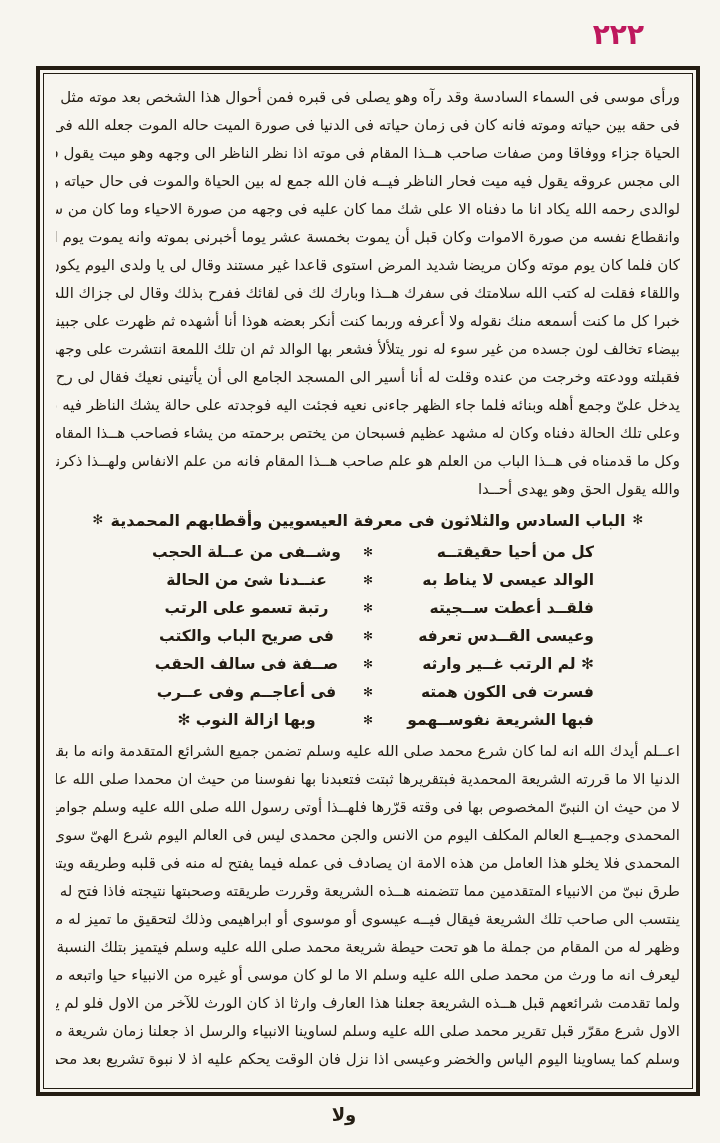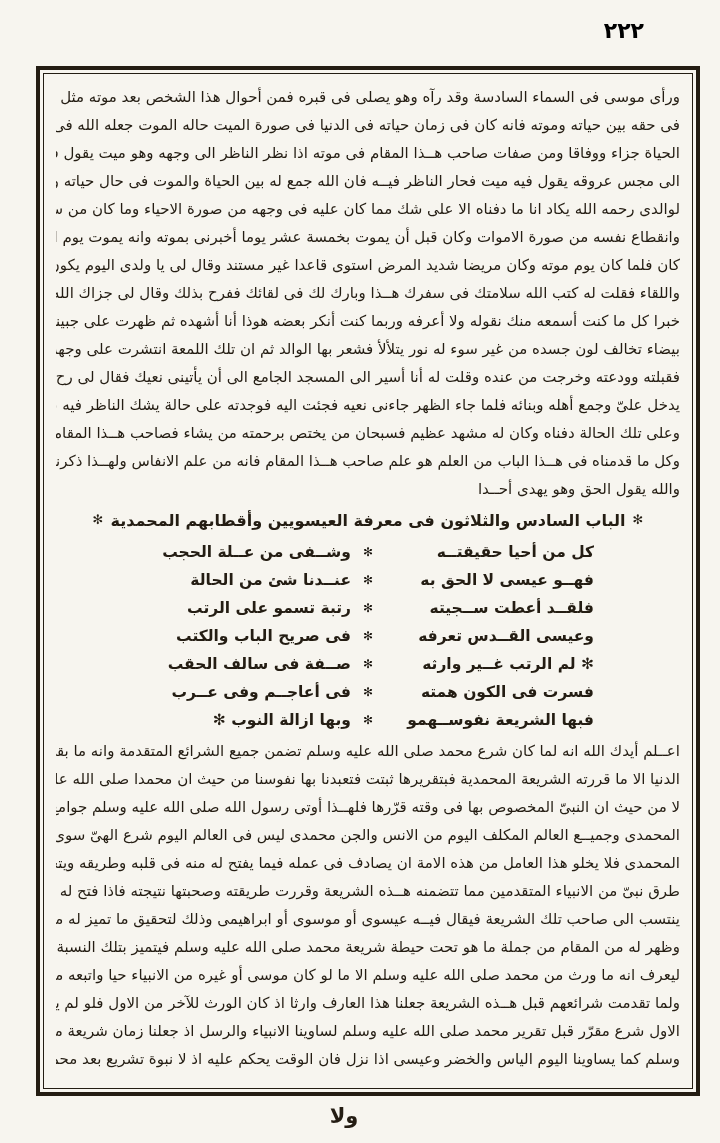--- a/index.html
+++ b/index.html
@@ -6,22 +6,22 @@
   body{
     width:720px;height:1143px;
     background:#f7f5ef;
     font-family:"DejaVu Sans", sans-serif;
     color:#241d13;
     position:relative;
     overflow:hidden;
   }
   .page-number{
     position:absolute;top:18px;right:76px;
-    font-size:22px;font-weight:bold;letter-spacing:2px;
-    color:#000000;
+    font-size:28px;font-weight:bold;letter-spacing:2px;
+    color:#be185d;
   }
   .frame-outer{
     position:absolute;top:66px;left:36px;
     width:664px;height:1030px;
     box-sizing:border-box;
     border:4px solid #241d13;
     padding:3px;
     background:#f7f5ef;
   }
   .frame-inner{
@@ -55,26 +55,26 @@
   .poem{width:452px;margin:2px auto 3px auto;}
   .verse{
     display:flex;direction:rtl;
     justify-content:space-between;align-items:center;
     height:28px;line-height:28px;
     font-size:15.5px;font-weight:600;
     overflow:hidden;white-space:nowrap;
   }
   .hem{flex:1;}
   .hem-r{text-align:right;}
-  .hem-l{text-align:right;}
+  .hem-l{text-align:center;}
   .star{width:34px;text-align:center;font-size:12px;flex:none;color:#17120b;}
   .catchword{
     position:absolute;top:1104px;left:0;right:32px;
     text-align:center;direction:rtl;
-    font-size:21px;font-weight:bold;
+    font-size:18px;font-weight:bold;
   }
 </style>
 </head>
 <body>
 
 <div class="page">
 
   <div class="page-number">٢٢٢</div>
 
   <div class="frame-outer">
@@ -104,21 +104,21 @@
         <span class="orn">✻</span>
       </div>
 
       <div class="poem">
         <div class="verse">
           <span class="hem hem-r">كل من أحيا حقيقتــه</span>
           <span class="star">✻</span>
           <span class="hem hem-l">وشــفى من عــلة الحجب</span>
         </div>
         <div class="verse">
-          <span class="hem hem-r">فهــو عيسى لا الحق به</span>
+          <span class="hem hem-r">الوالد عيسى لا يناط به</span>
           <span class="star">✻</span>
           <span class="hem hem-l">عنــدنا شئ من الحالة</span>
         </div>
         <div class="verse">
           <span class="hem hem-r">فلقــد أعطت ســجيته</span>
           <span class="star">✻</span>
           <span class="hem hem-l">رتبة تسمو على الرتب</span>
         </div>
         <div class="verse">
           <span class="hem hem-r">وعيسى القــدس تعرفه</span>

